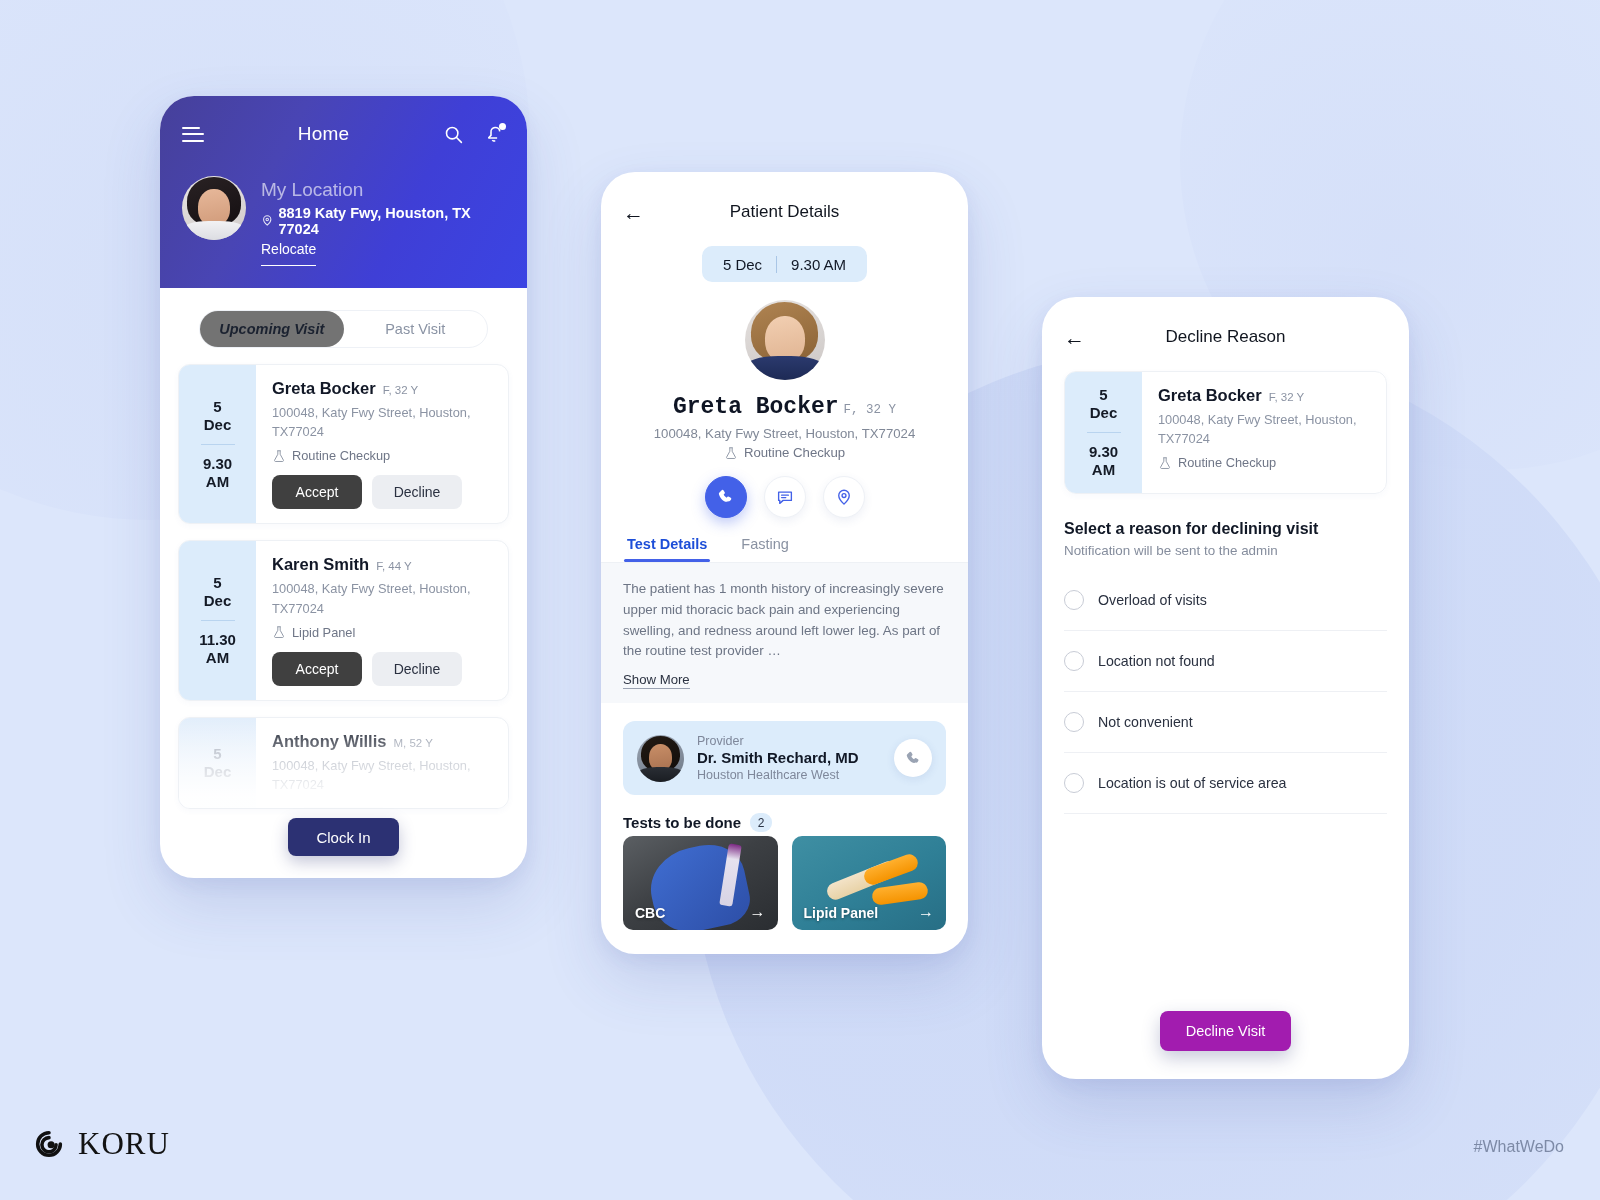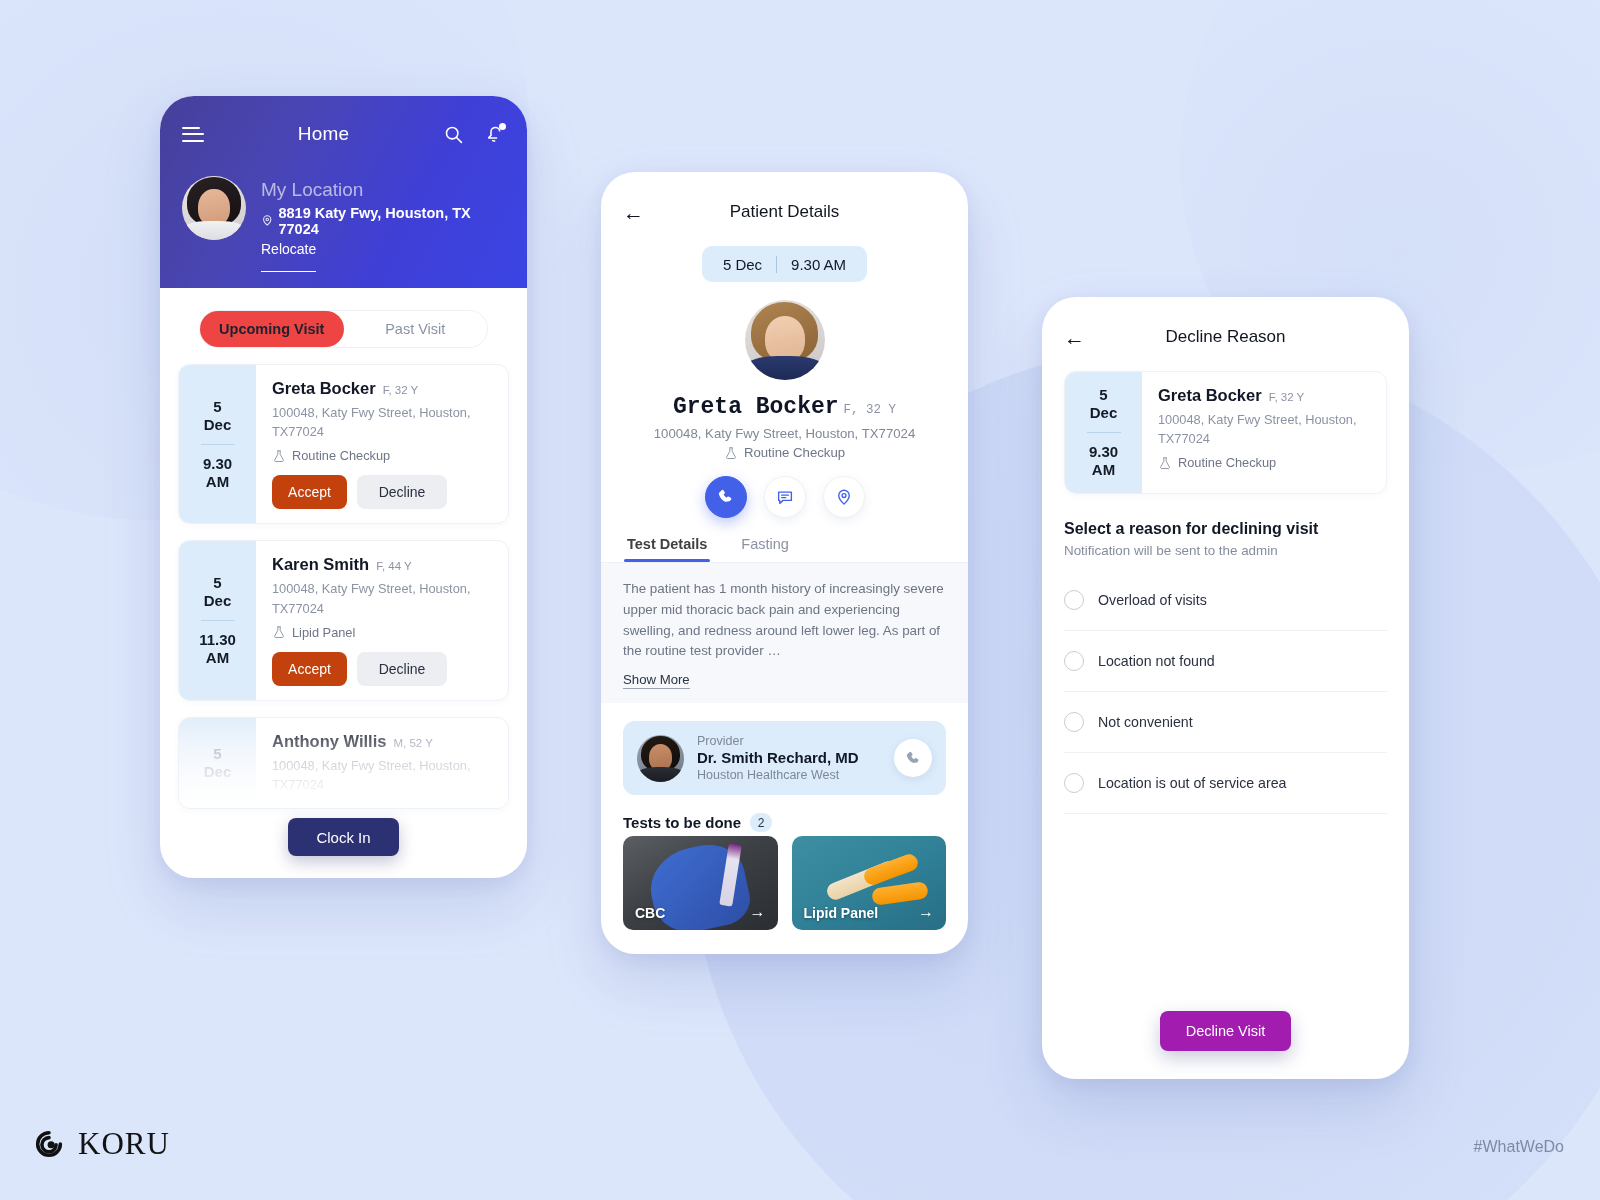--- a/index.html
+++ b/index.html
@@ -73,34 +73,34 @@
   .avatar-lg {
     width: 64px; height: 64px; border-radius: 50%;
     background: linear-gradient(160deg,#e9e6e4,#cfcac9);
     flex: 0 0 auto; overflow: hidden; position: relative;
   }
   .loc-txt { padding-top: 2px; }
   .loc-label { color: rgba(255,255,255,.62); font-size: 19px; line-height: 1.25; }
   .loc-addr { color:#fff; font-size: 14.5px; font-weight: 700; display:flex; align-items:center; gap:5px; margin-top: 3px; }
   .relocate {
     color:#fff; font-size: 14px; margin-top: 4px; display:inline-block;
-    border-bottom: 1.4px solid #fff; padding-bottom: 14px; font-weight: 500;
+    border-bottom: 1.4px solid #fff; padding-bottom: 8px; font-weight: 500;
   }
 
   .p1-body { padding: 22px 18px 0; }
   .seg {
     height: 38px; border:1px solid #eef1f6; border-radius: 19px;
     display: flex; align-items: center; width: 289px; margin: 0 auto;
     background: #fff;
   }
   .seg-item {
     flex: 1; height: 100%; display:flex; align-items:center; justify-content:center;
     font-size: 14.5px; border-radius: 19px; color:#8a93a4;
   }
-  .seg-item.active { background:#ef4444; color:#1b2230; font-weight: 600; }
+  .seg-item.active { background:#737373; color:#1b2230; font-weight: 600; font-style: italic; }
 
   .visit-card {
     margin-top: 16px; border:1px solid #eef1f5; border-radius: 12px;
     display:flex; overflow:hidden; background:#fff;
     box-shadow: 0 2px 6px rgba(80,100,170,.04);
   }
   .vc-date {
     width: 77px; flex:0 0 77px; background:#dcecfb;
     display:flex; flex-direction:column; align-items:center; justify-content:center;
     padding: 14px 0; gap: 10px; color:#141a26;
@@ -110,21 +110,21 @@
   .vc-main { flex:1; padding: 14px 14px 14px 16px; }
   .vc-name { font-size: 16.5px; font-weight: 700; color:#121827; display:flex; align-items:baseline; gap:7px; }
   .vc-meta { font-size: 11.5px; color:#8b93a3; font-weight:400; }
   .vc-addr { font-size: 12.8px; color:#8b93a3; line-height: 1.5; margin-top: 5px; }
   .vc-test { font-size: 12.8px; color:#6f7687; margin-top: 7px; display:flex; align-items:center; gap:6px; }
   .vc-btns { display:flex; gap: 10px; margin-top: 12px; }
   .btn {
     height: 34px; border-radius: 8px; font-size: 14px;
     display:flex; align-items:center; justify-content:center; cursor:pointer;
   }
-  .btn-accept { width: 75px; background:#c2410c; color:#fff; font-weight:500; }
+  .btn-accept { width: 90px; background:#404040; color:#fff; font-weight:500; }
   .btn-decline { width: 90px; background:#eceef2; color:#2a3040; }
 
   .card-faded { position: relative; }
   .card-faded .fade-mask {
     position:absolute; inset:0;
     background: linear-gradient(180deg, rgba(255,255,255,0) 0%, rgba(255,255,255,.55) 45%, rgba(255,255,255,.97) 88%);
     pointer-events:none;
   }
   .clockin-wrap { position:absolute; left:0; right:0; bottom: 22px; display:flex; justify-content:center; }
   .btn-clockin {
@@ -159,21 +159,21 @@
   .p2-actions { display:flex; justify-content:center; gap: 17px; margin-top: 16px; }
   .act {
     width: 42px; height: 42px; border-radius:50%;
     display:flex; align-items:center; justify-content:center;
     background:#fff; border:1px solid #eef1f6;
     box-shadow: 0 3px 10px rgba(70,90,160,.09); cursor:pointer;
   }
   .act.primary { background:#4361e8; border-color:#4361e8; box-shadow: 0 5px 14px rgba(67,97,232,.35); }
   .p2-tabs { display:flex; gap: 34px; margin-top: 18px; padding: 0 4px; }
   .p2-tab { font-size: 14.5px; color:#8a92a2; padding-bottom: 10px; position:relative; cursor:pointer; }
-  .p2-tab.active { color:#404040; font-weight:600; }
+  .p2-tab.active { color:#1d4ed8; font-weight:600; }
   .p2-tab.active::after {
     content:""; position:absolute; left:-3px; right:-3px; bottom:0; height:3px;
     background:#4361e8; border-radius:2px;
   }
   .p2-divider { height:1px; background:#eef1f5; }
   .p2-scroll { padding: 0 22px; }
   .desc-block { background:#f6f8fb; margin: 0 -22px; padding: 16px 22px 14px; }
   .desc-txt { font-size: 13.4px; color:#6d7585; line-height: 1.55; }
   .show-more {
     display:inline-block; margin-top: 10px; font-size: 13.2px; color:#2c3342;

